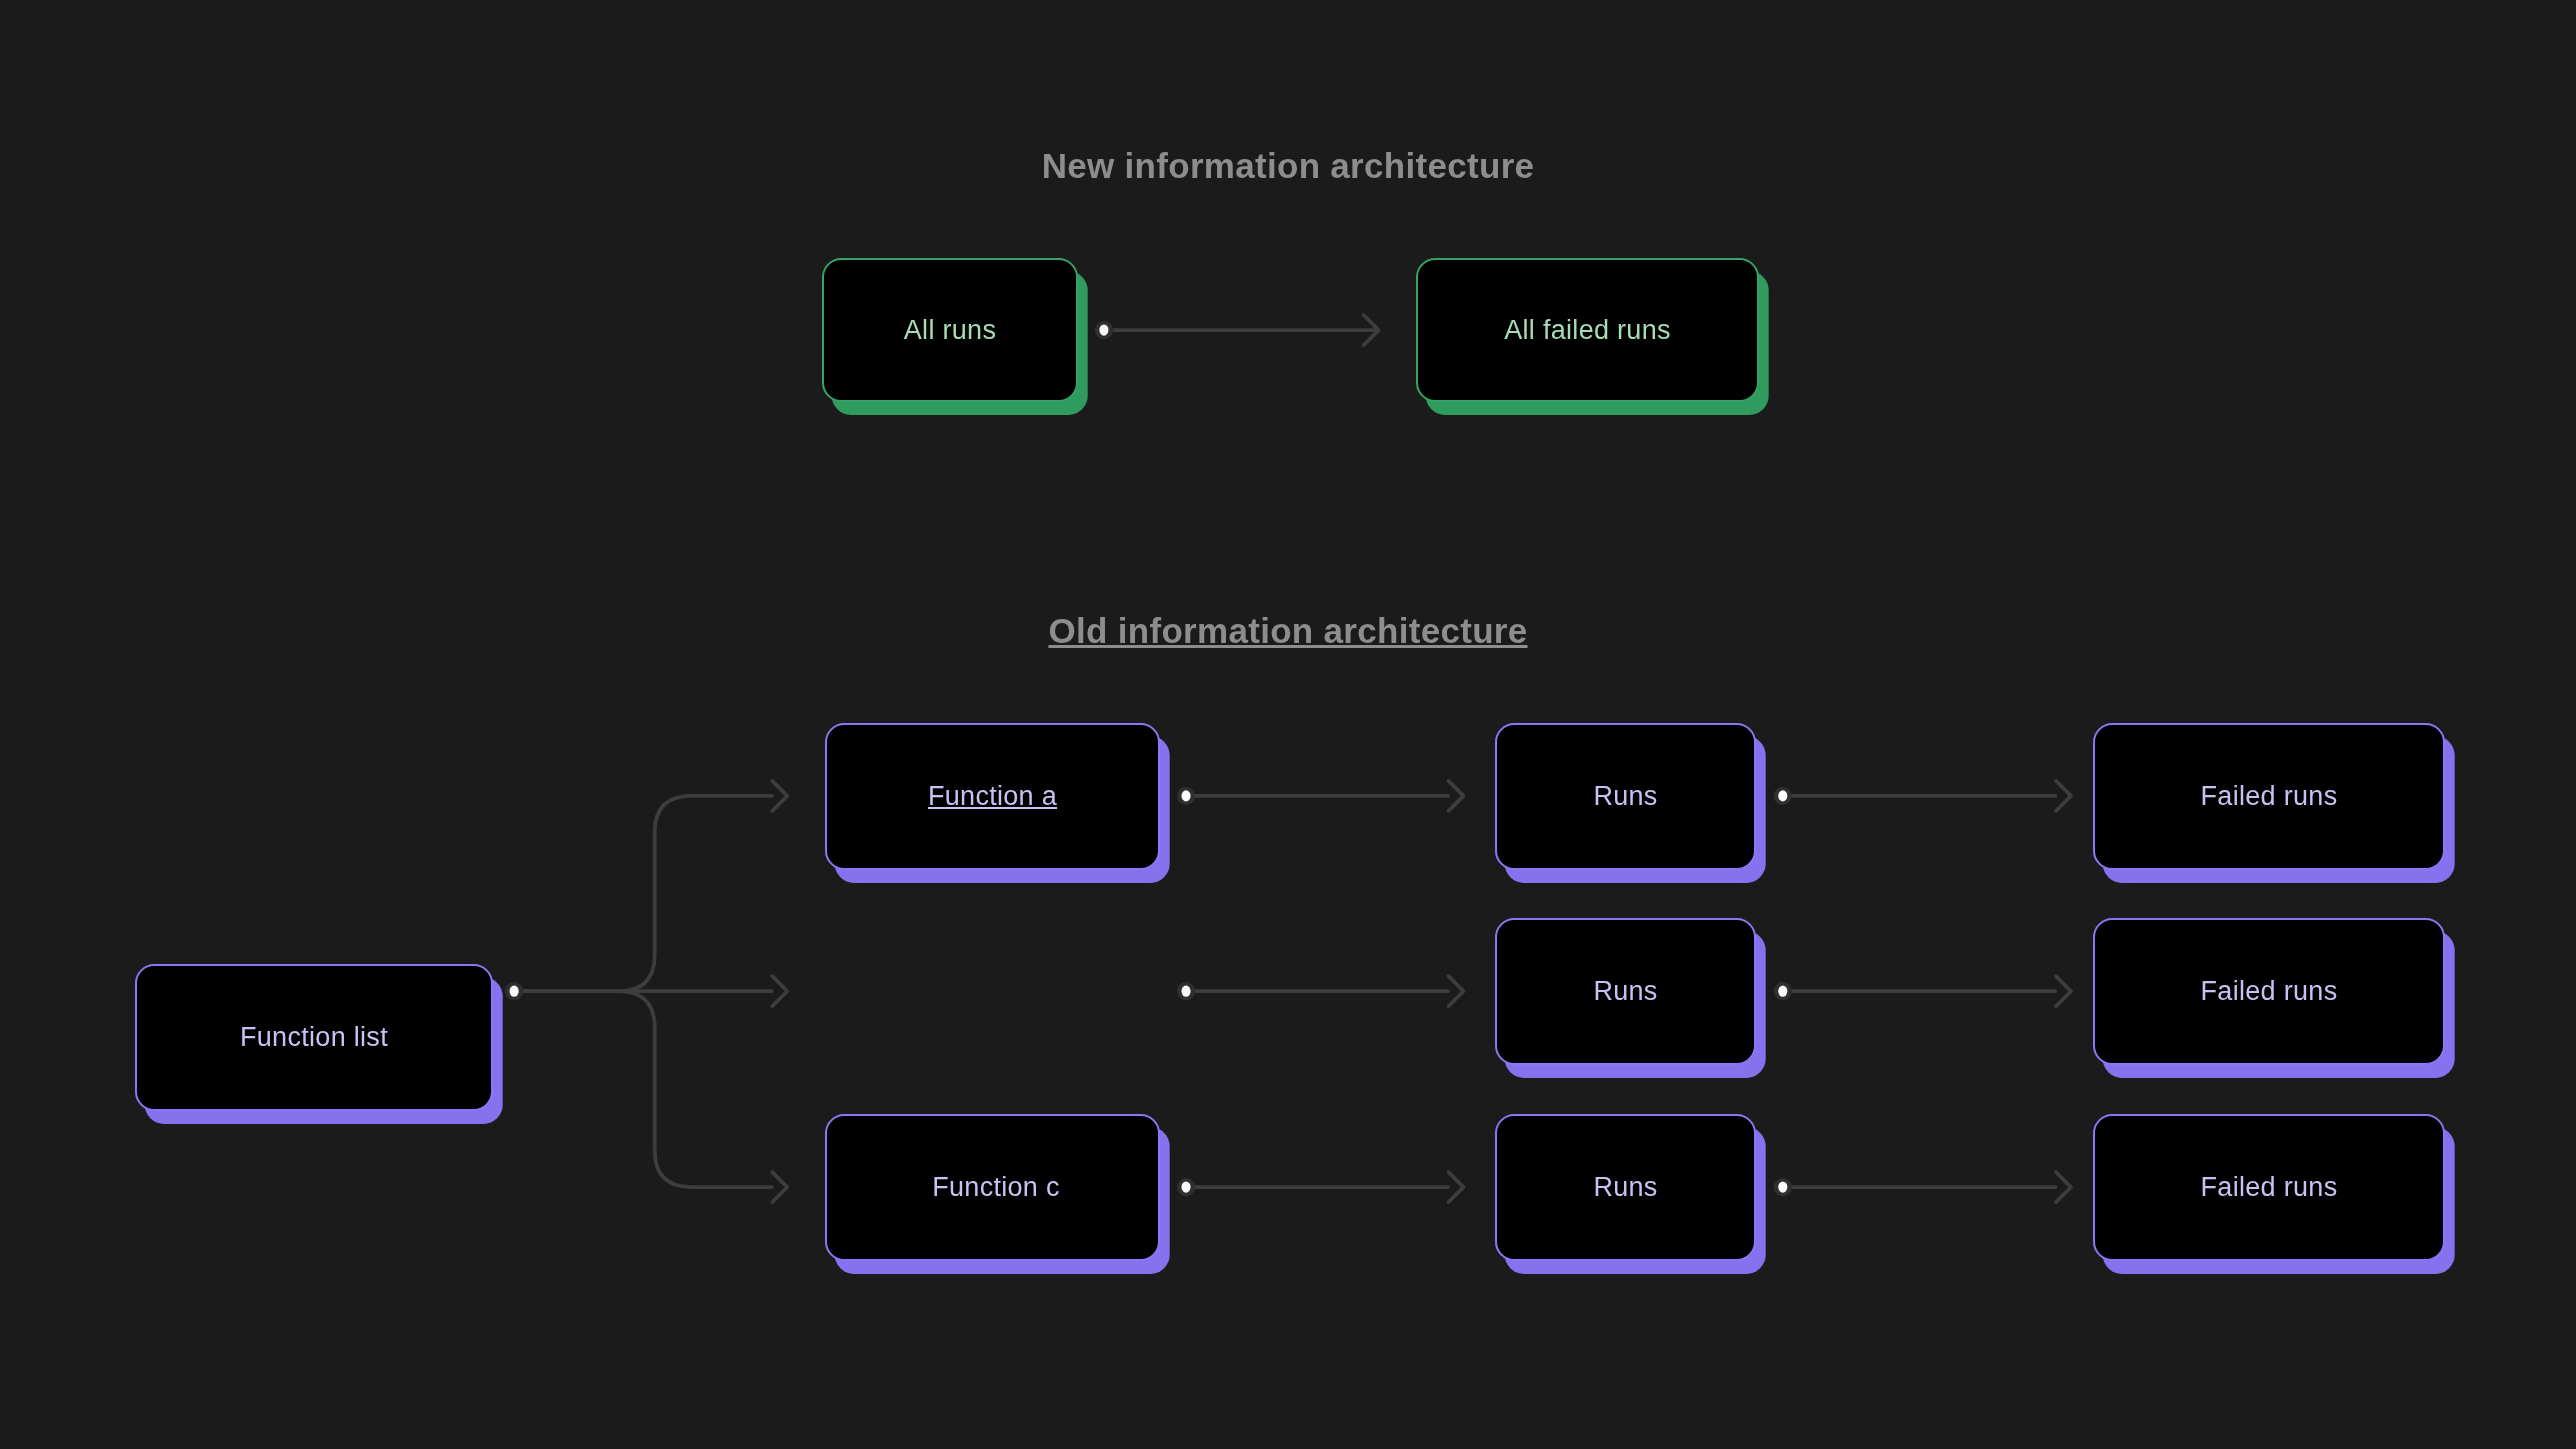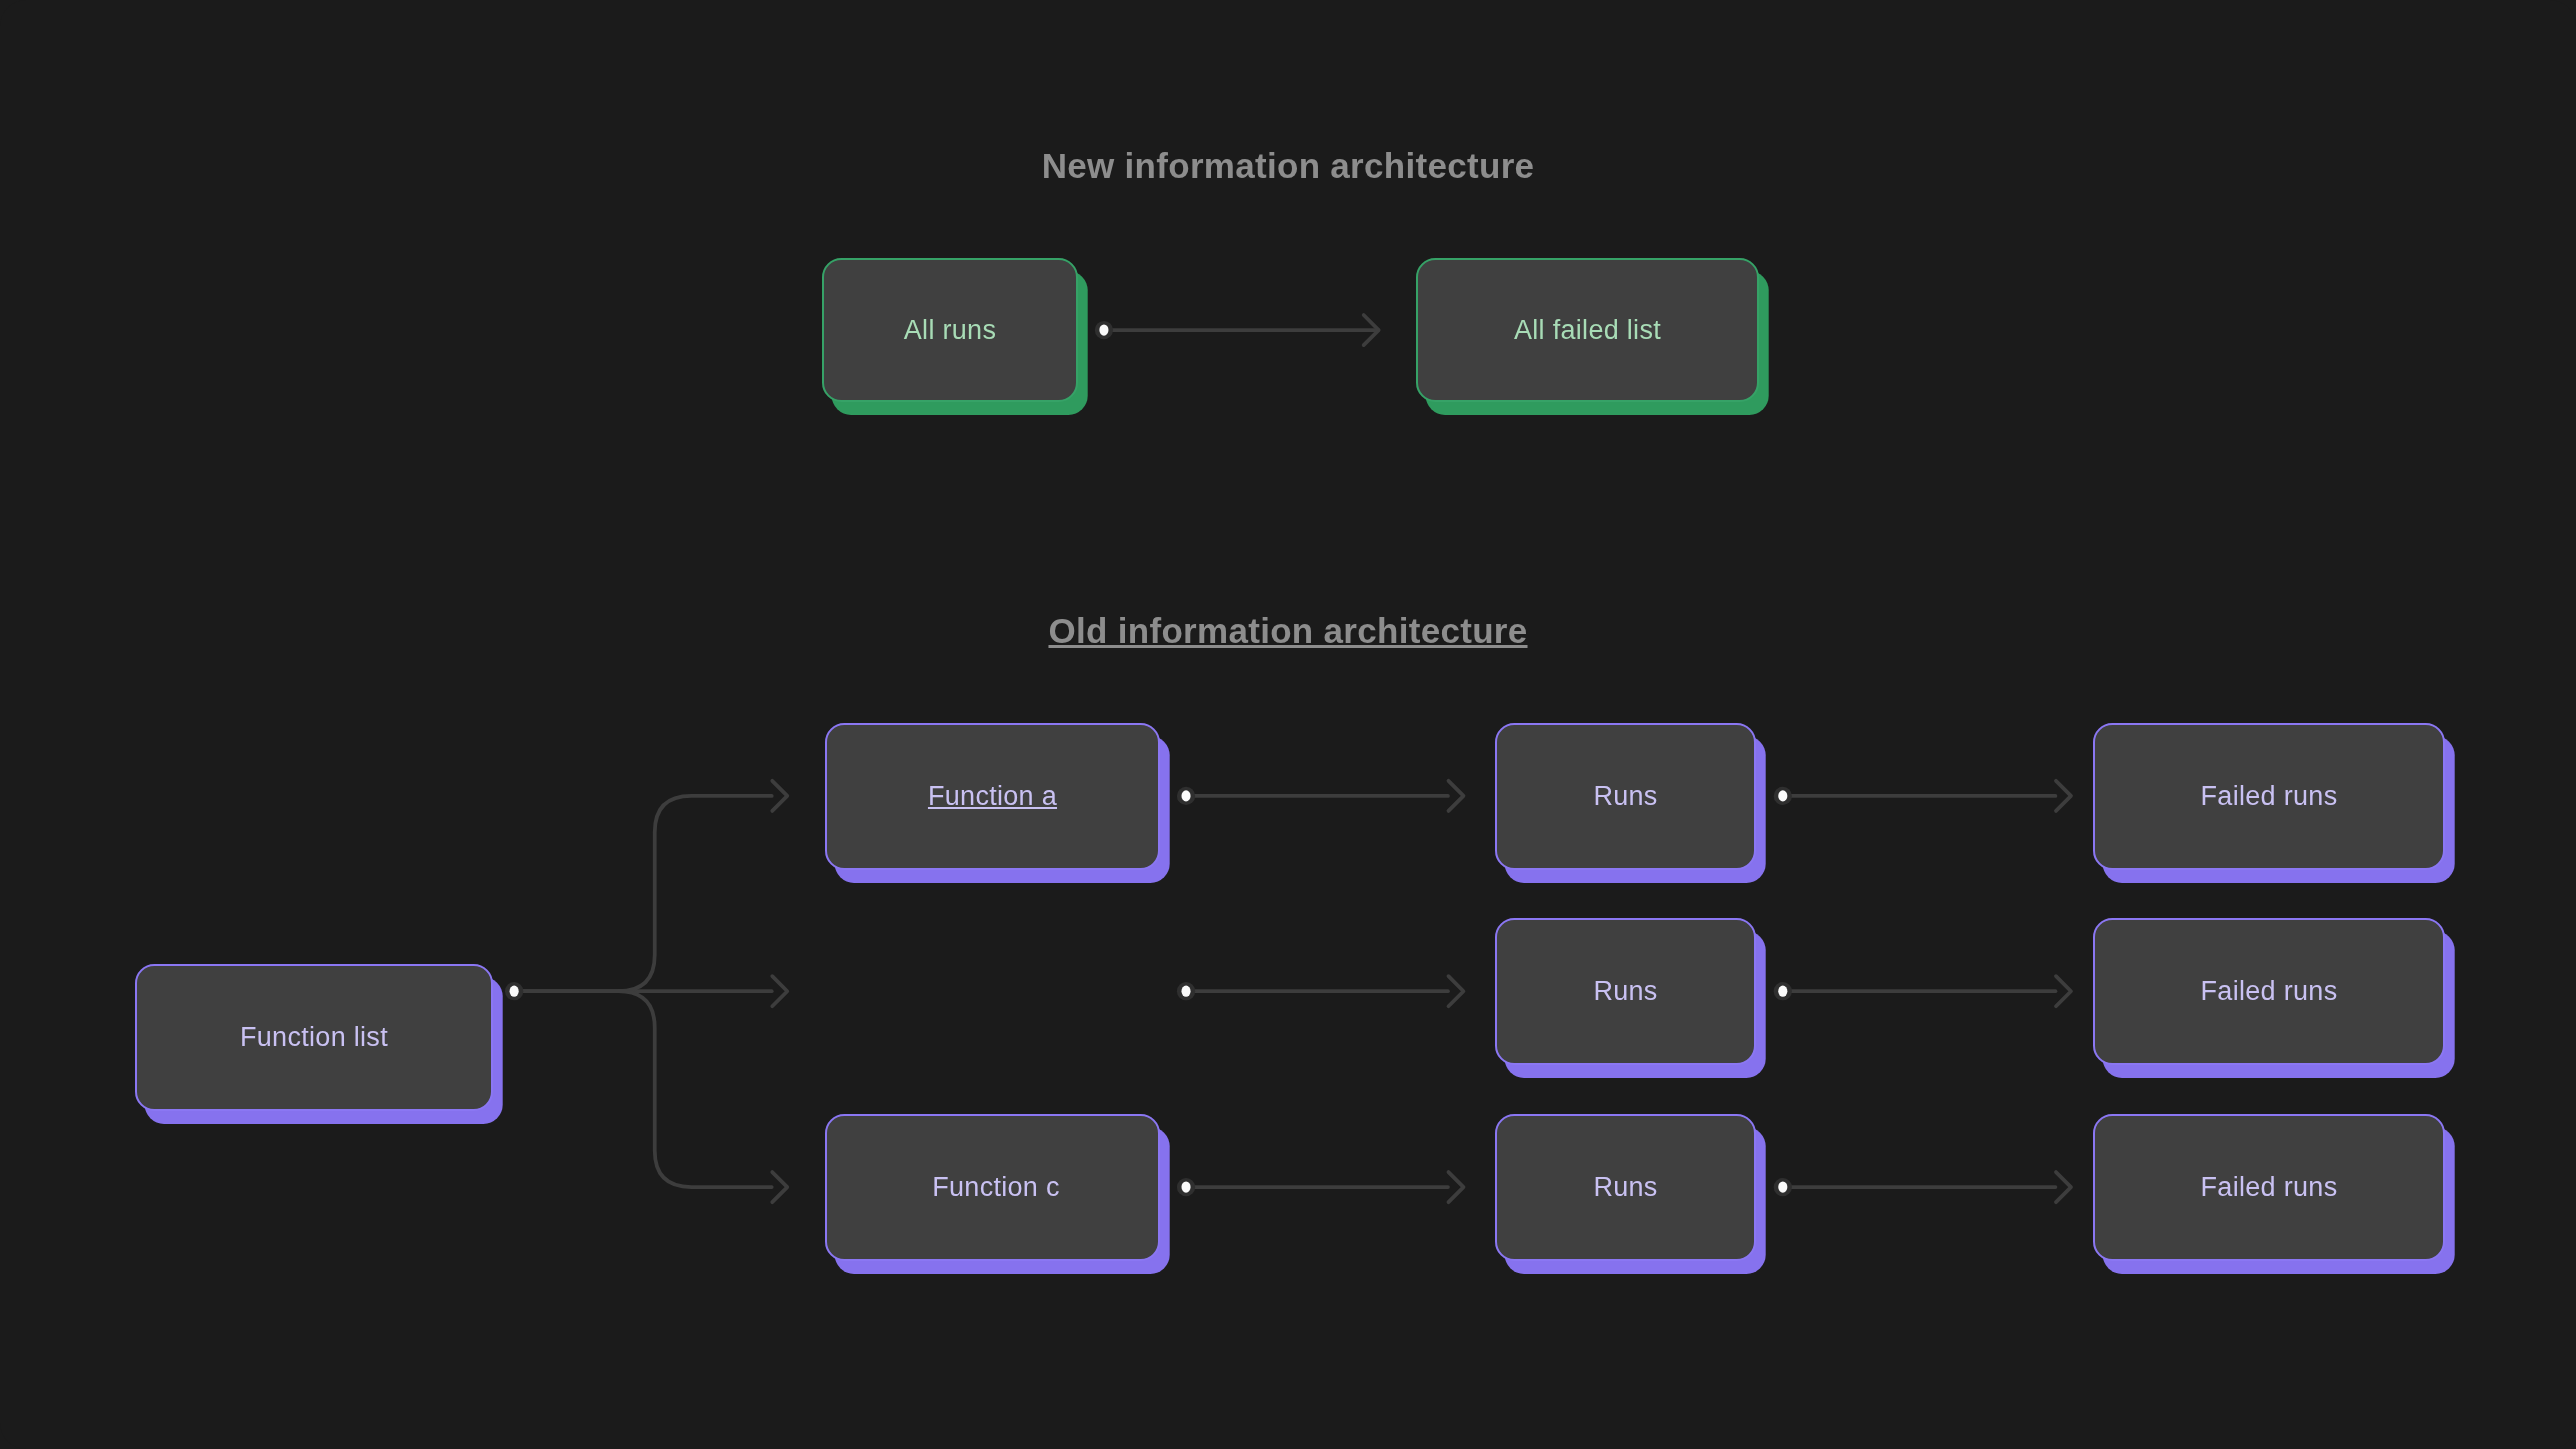--- a/index.html
+++ b/index.html
@@ -33,21 +33,21 @@
     position: absolute;
     left: 0;
     top: 0;
     width: 2576px;
     height: 1449px;
   }
 
   .node {
     position: absolute;
     box-sizing: border-box;
-    background: #404040;
+    background: #000000;
     border: 2.1px solid var(--border);
     border-radius: 19.3px;
     box-shadow: 9.7px 13px 0 0 var(--shadow);
     display: flex;
     align-items: center;
     justify-content: center;
     font-size: 27px;
     font-weight: 400;
     letter-spacing: 0.3px;
     color: var(--text);
@@ -146,21 +146,21 @@
     </g>
   </svg>
 
   <div id="title-new" class="section-title">New information architecture</div>
   <div id="title-old" class="section-title">Old information architecture</div>
 
   <div id="node-all-runs" class="node green">
     <span>All runs</span>
   </div>
   <div id="node-all-failed-runs" class="node green">
-    <span>All failed list</span>
+    <span>All failed runs</span>
   </div>
 
   <div id="node-function-list" class="node purple">
     <span>Function list</span>
   </div>
   <div id="node-function-a" class="node purple">
     <span>Function a</span>
   </div>
   <div id="node-function-c" class="node purple">
     <span>Function c</span>

